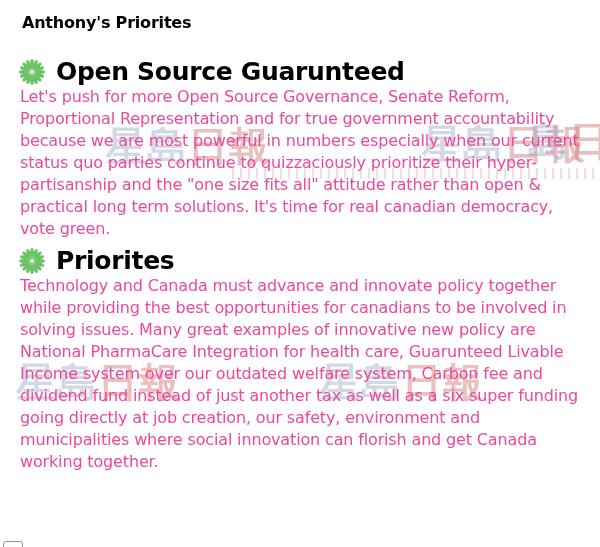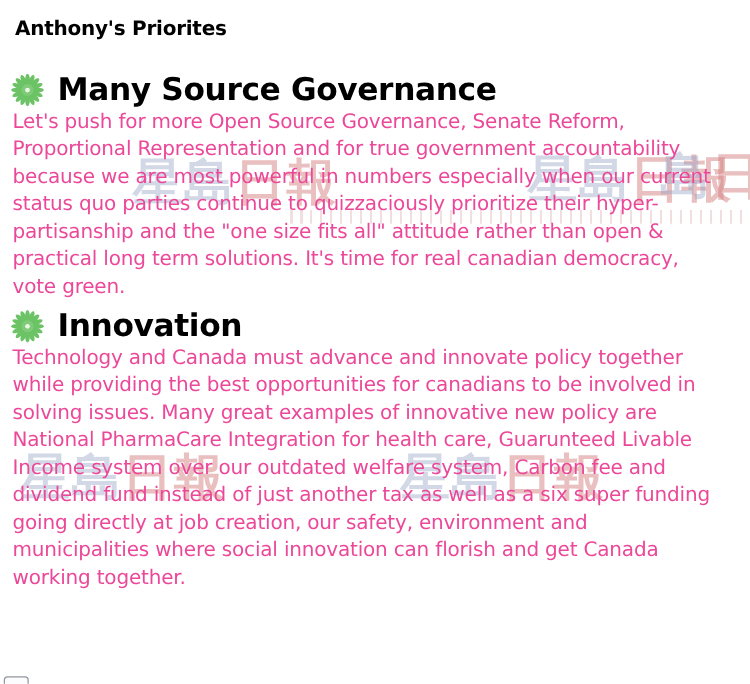--- a/index.html
+++ b/index.html
@@ -44,21 +44,21 @@
     left: 232px; top: 168px;
     width: 368px; height: 11px;
     background: repeating-linear-gradient(90deg,
       rgba(205, 140, 140, 0.28) 0px, rgba(205, 140, 140, 0.28) 2px,
       rgba(255, 255, 255, 0) 2px, rgba(255, 255, 255, 0) 8px);
   }
   
   .content {
     position: relative;
     z-index: 1;
-    padding: 13px 25px 0 10px;
+    padding: 13px 25px 0 20px;
   }
   .page-title {
     margin-left: 2px;
     font-size: 16px;
     font-weight: bold;
     line-height: 19px;
     color: #000000;
     letter-spacing: -0.2px;
   }
   .section-heading-row {
@@ -144,30 +144,30 @@
   </div>
 
   <div class="content">
 
     <div class="page-title">Anthony's Priorites</div>
 
     <div class="section-heading-row row-1">
       <svg class="flower" width="28" height="28" viewBox="0 0 28 28">
           <use href="#flower-def"></use>
         </svg>
-      <h1 class="section-heading">Many Source Governance</h1>
+      <h1 class="section-heading">Open Source Guarunteed</h1>
     </div>
 
     <p class="section-body p-1">Let's push for more Open Source Governance, Senate Reform, Proportional Representation and for true government accountability because we are most powerful in numbers especially when our current status quo parties continue to quizzaciously prioritize their hyper-partisanship and the "one size fits all" attitude rather than open &amp; practical long term solutions. It's time for real canadian democracy, vote green.</p>
 
     <div class="section-heading-row row-2">
       <svg class="flower" width="28" height="28" viewBox="0 0 28 28">
           <use href="#flower-def"></use>
         </svg>
-      <h1 class="section-heading">Innovation</h1>
+      <h1 class="section-heading">Priorites</h1>
     </div>
 
     <p class="section-body p-2">Technology and Canada must advance and innovate policy together while providing the best opportunities for canadians to be involved in solving issues. Many great examples of innovative new policy are National PharmaCare Integration for health care, Guarunteed Livable Income system over our outdated welfare system, Carbon fee and dividend fund instead of just another tax as well as a six super funding going directly at job creation, our safety, environment and municipalities where social innovation can florish and get Canada working together.</p>
 
   </div>
 
   <div class="clipped-form-element"></div>
 
 </div>
 

